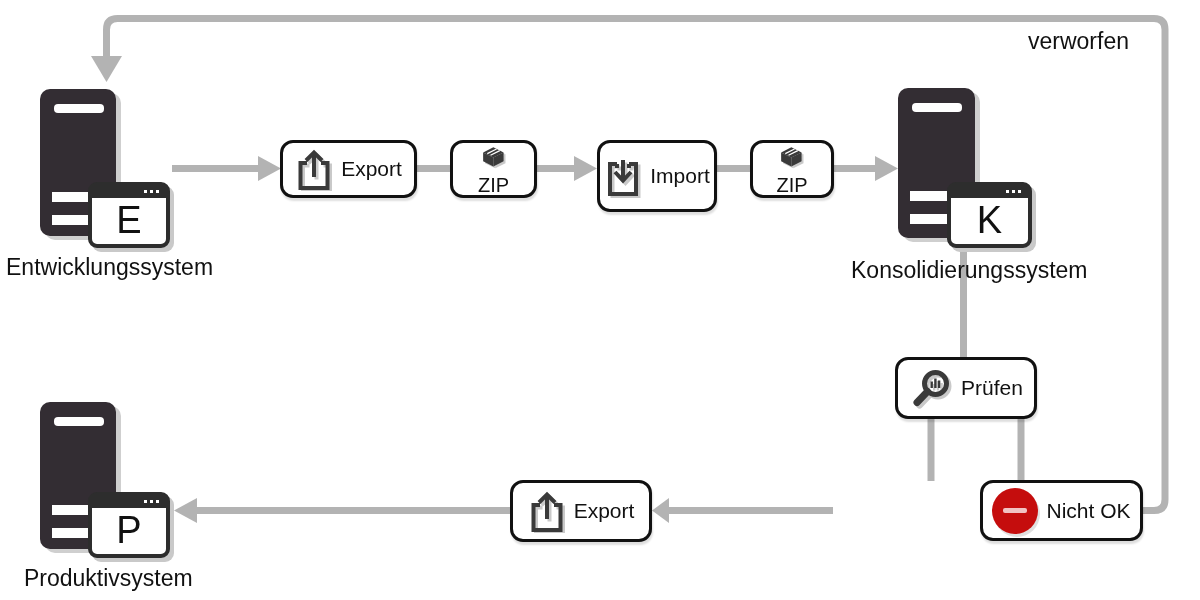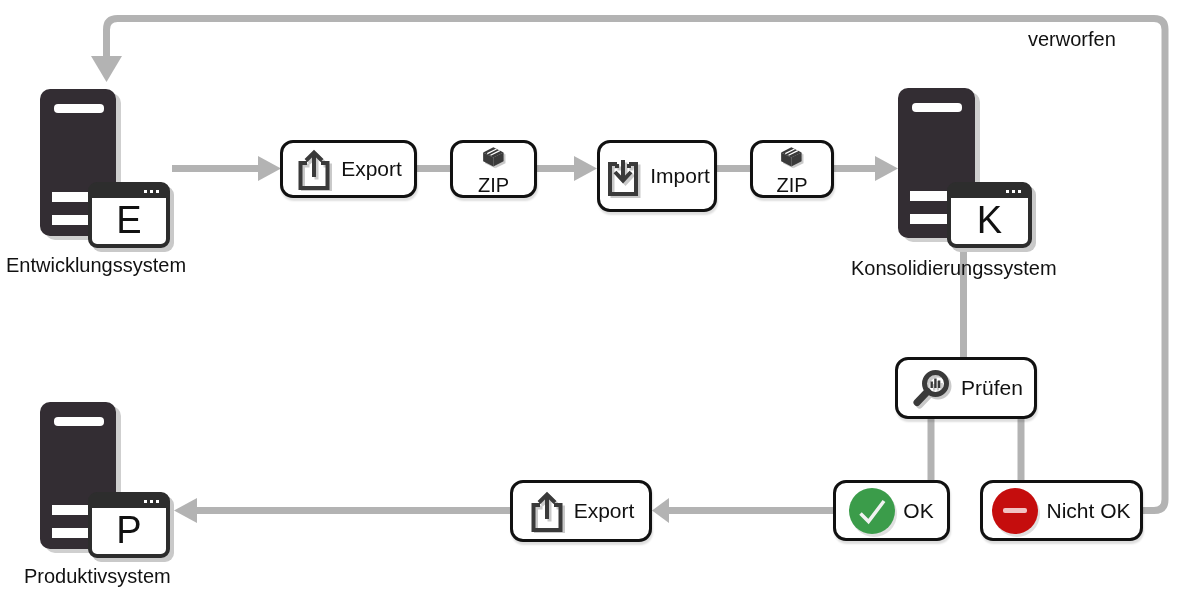--- a/index.html
+++ b/index.html
@@ -15,21 +15,21 @@
   .server .b1{top:103px}.server .b2{top:126px}
 
   
   .window{position:absolute;background:#fff;border:4px solid var(--window-frame,#2d2d2d);border-radius:9px;
           box-shadow:4px 4px 0 #c9c9c9;display:flex;align-items:flex-end;justify-content:center;box-sizing:border-box;}
   .window .titlebar{position:absolute;left:0;right:0;top:0;height:12px;background:var(--window-frame,#2d2d2d);}
   .window .dots{position:absolute;top:4px;right:7px;display:flex;gap:3px;}
   .window .dot{width:3px;height:3px;background:#fff;}
   .window .letter{font-size:38px;line-height:1;color:var(--text,#111);margin-bottom:5px;}
 
-  .sysLabel,.edgeLabel{position:absolute;font-size:20px;color:var(--text,#111);white-space:nowrap;}
+  .sysLabel,.edgeLabel{position:absolute;font-size:23px;color:var(--text,#111);white-space:nowrap;}
 
   
   .stepbox{position:absolute;background:#fff;border:3.5px solid var(--box-border,#111);border-radius:13px;
            display:flex;align-items:center;justify-content:center;gap:8px;box-sizing:border-box;
            box-shadow:1px 3px 2px rgba(0,0,0,.13);}
   .stepbox .lbl{font-size:21px;color:var(--text,#111);white-space:nowrap;}
   .zipbox{flex-direction:column;gap:8px;padding-top:3px;}
   .zipbox .lbl{font-size:20px;line-height:1;margin-top:-2px;}
 
   .ic-sh{stroke:var(--icon-shadow,#c9c9c9);fill:none;}
@@ -167,28 +167,20 @@
   <div class="sysLabel" style="left:851px;top:257px">Konsolidierungssystem</div>
 
   <div class="stepbox" style="left:895px;top:357px;width:142px;height:62px">
     <svg width="44" height="42" viewBox="0 0 44 42">
       <use href="#def-mag" class="mag-sh" transform="translate(2.5,2.5)"></use>
       <use href="#def-mag" class="mag-main"></use>
     </svg>
     <span class="lbl">Prüfen</span>
   </div>
 
-  <div class="stepbox" style="left:833px;top:480px;width:117px;height:61px">
-    <span class="circle green">
-      <svg width="46" height="46" viewBox="0 0 46 46">
-          <path d="M11.5 25.5 L19.5 33.5 L35 13" stroke="#f1f1f1" stroke-width="3.5" fill="none"></path>
-        </svg>
-    </span>
-    <span class="lbl">OK</span>
-  </div>
 
   <div class="stepbox" style="left:980px;top:480px;width:163px;height:61px">
     <span class="circle red">
       <span class="minus"></span>
     </span>
     <span class="lbl">Nicht OK</span>
   </div>
 
   <div class="stepbox" style="left:510px;top:480px;width:142px;height:62px">
     <svg width="38" height="43" viewBox="0 0 38 43">

